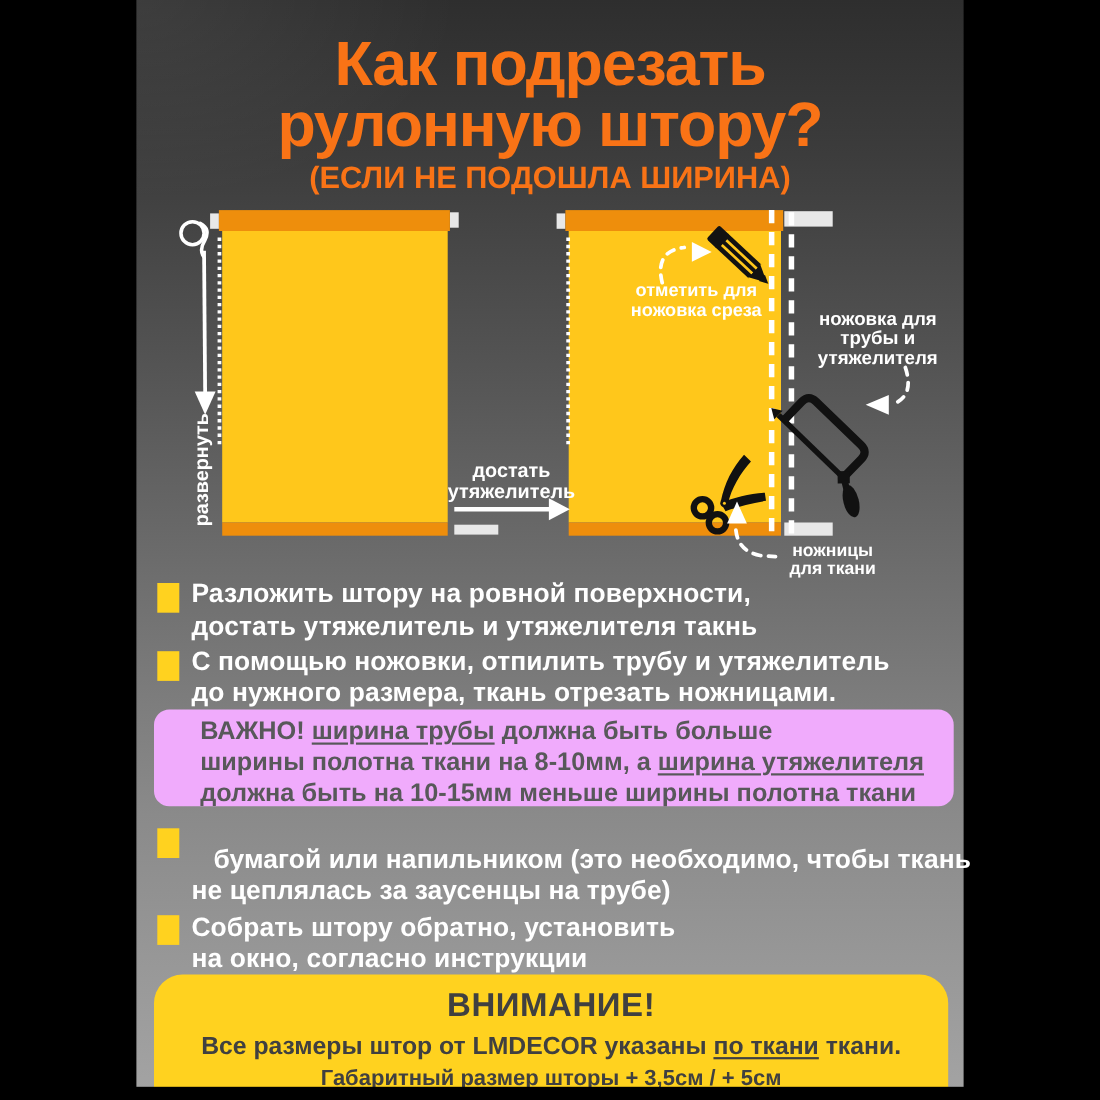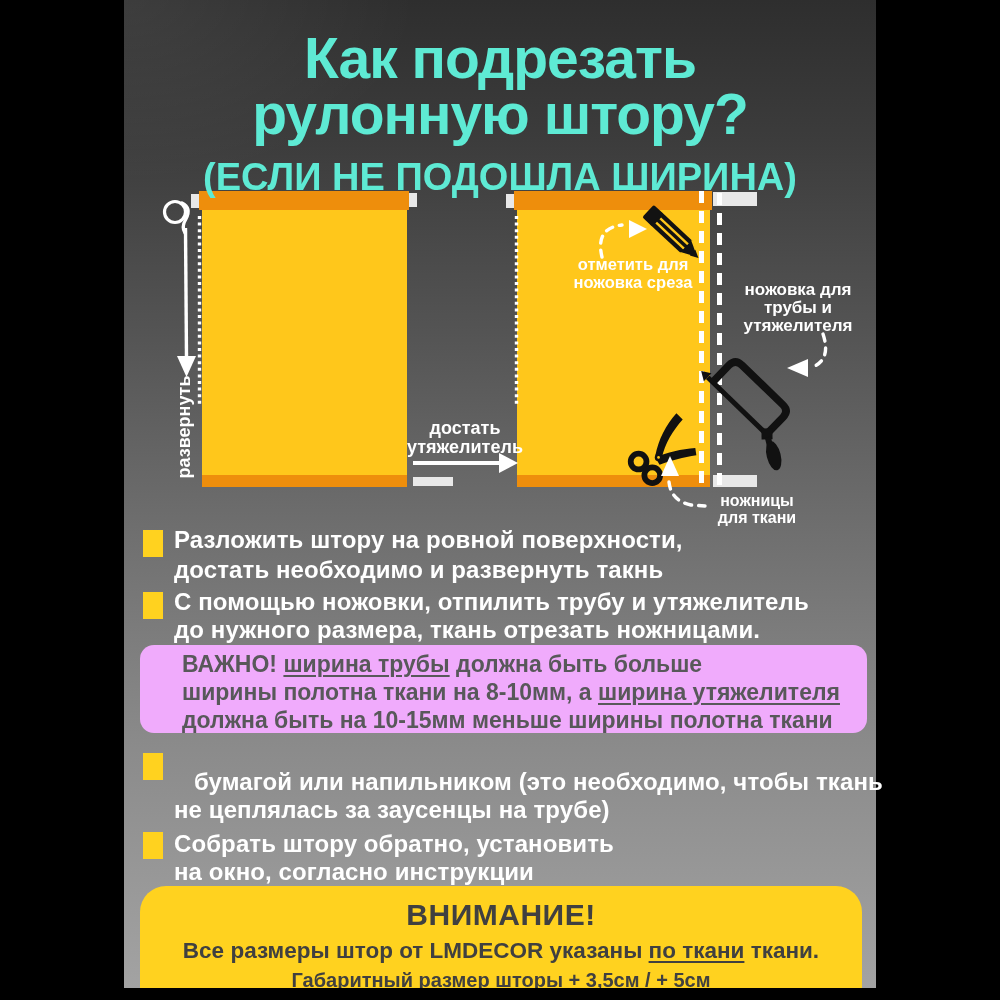--- a/index.html
+++ b/index.html
@@ -5,23 +5,23 @@
   html,body{margin:0;padding:0;background:#000;}
   body{width:1000px;height:1000px;overflow:hidden;font-family:"Liberation Sans","DejaVu Sans",sans-serif;}
   #canvas{position:relative;width:1000px;height:1000px;background:#000;}
   .content-bg{position:absolute;left:124px;top:0;width:752px;height:1000px;
     background:
       radial-gradient(420px 260px at 0% 0%, rgba(255,255,255,0.07), rgba(255,255,255,0) 70%),
       linear-gradient(180deg,#2e2e2e 0%,#3c3c3c 14%,#555 34%,#707070 54%,#8a8a8a 74%,#a4a4a4 100%);}
   .bottom-bar{position:absolute;left:0;top:988px;width:1000px;height:12px;background:#000;z-index:50;}
 
   
-  .title{position:absolute;left:124px;top:30px;width:752px;text-align:center;color:#5eead4;z-index:5;}
+  .title{position:absolute;left:124px;top:30px;width:752px;text-align:center;color:#f97316;z-index:5;}
   .title .t1,.title .t2{font-size:57px;font-weight:800;line-height:56px;letter-spacing:-1px;}
-  .title .t3{font-size:38px;font-weight:800;line-height:36px;margin-top:17px;letter-spacing:0;}
+  .title .t3{font-size:28px;font-weight:800;line-height:36px;margin-top:2px;letter-spacing:0;}
 
   
   .rect{position:absolute;z-index:2;}
   .tube{background:#EE8E0C;}
   .fabric{background:#FFC71B;}
   .cap{background:#E8E8E8;}
   .lbl{position:absolute;color:#fff;font-weight:700;text-align:center;z-index:6;line-height:1.08;}
 
   
   .step-square{position:absolute;width:20px;height:27px;background:#FFD21F;z-index:4;}
@@ -137,21 +137,21 @@
     </g>
 
     <g>
       <polygon points="661,476 679,476 670,456" fill="#fff"></polygon>
       <path d="M 669,482 Q 671,501 691,505 L 705,506" stroke="#fff" stroke-width="3.4" fill="none" stroke-dasharray="7 7" stroke-linecap="round"></path>
     </g>
   </svg>
 
   <div class="step-square" style="left:143px;top:530px;"></div>
   <div class="step-line" style="top:526px;">Разложить штору на ровной поверхности,</div>
-  <div class="step-line" style="top:556px;">достать необходимо и развернуть такнь</div>
+  <div class="step-line" style="top:556px;">достать утяжелитель и утяжелителя такнь</div>
 
   <div class="step-square" style="left:143px;top:592px;"></div>
   <div class="step-line" style="top:588px;">С помощью ножовки, отпилить трубу и утяжелитель</div>
   <div class="step-line" style="top:616px;">до нужного размера, ткань отрезать ножницами.</div>
 
   <div class="important-box">
     <div class="important-line" style="top:6px;">
       <span class="seg">ВАЖНО! </span><span class="useg">ширина трубы</span><span class="seg"> должна быть больше</span>
     </div>
     <div class="important-line" style="top:34px;">

